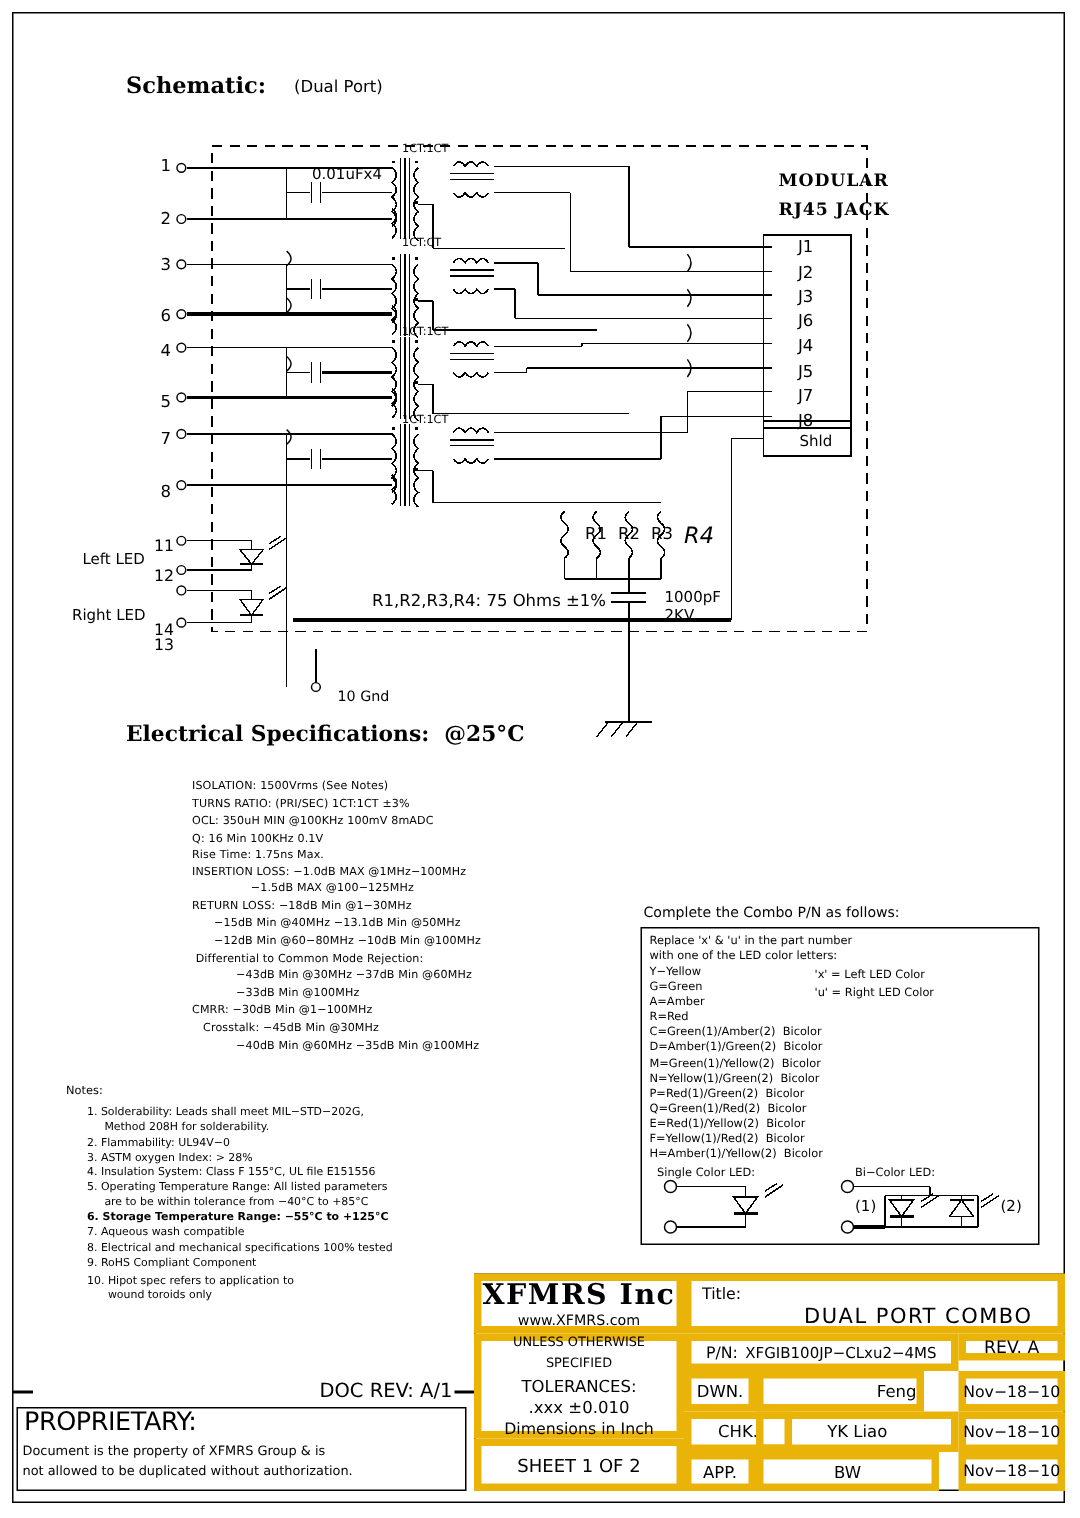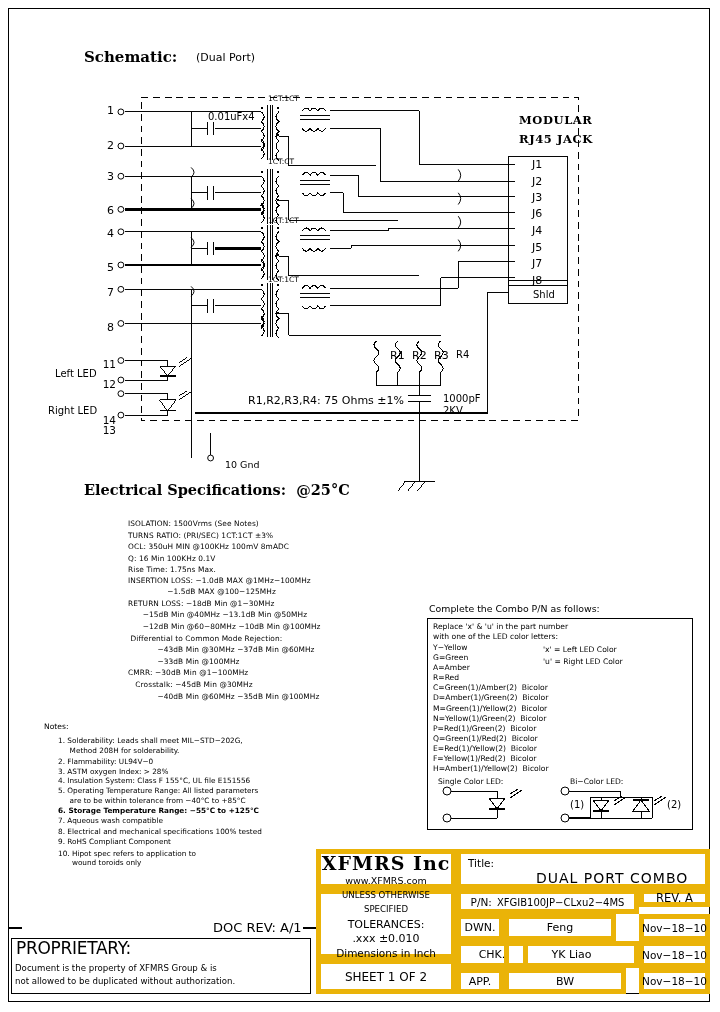--- a/index.html
+++ b/index.html
@@ -306,21 +306,21 @@
 <div class="t lbl" style="left:532px;top:208px;font-size:11px;">J6</div>
 <div class="t lbl" style="left:532px;top:225px;font-size:11px;">J4</div>
 <div class="t lbl" style="left:532px;top:242px;font-size:11px;">J5</div>
 <div class="t lbl" style="left:532px;top:258px;font-size:11px;">J7</div>
 <div class="t lbl" style="left:532px;top:275px;font-size:11px;">J8</div>
 <div class="t lbl" style="left:533px;top:290px;font-size:10px;">Shld</div>
 
 <div class="t lbl" style="left:390px;top:350px;font-size:11px;">R1</div>
 <div class="t lbl" style="left:412px;top:350px;font-size:11px;">R2</div>
 <div class="t lbl" style="left:434px;top:350px;font-size:11px;">R3</div>
-<div class="t lbl" style="left:456px;top:350px;font-size:10px;">R4</div>
+<div class="t lbl" style="left:456px;top:350px;font-size:15px;font-style:italic;">R4</div>
 
 <div class="t lbl" style="left:248px;top:395px;font-size:11px;">R1,R2,R3,R4: 75 Ohms ±1%</div>
 
 <div class="t lbl" style="left:443px;top:394px;font-size:10px;">1000pF</div>
 <div class="t lbl" style="left:443px;top:406px;font-size:10px;">2KV</div>
 
 <div class="abs" style="left:128px;top:518px;width:330px;">
   <div class="spec">ISOLATION: 1500Vrms (See Notes)</div>
   <div class="spec">TURNS RATIO: (PRI/SEC) 1CT:1CT ±3%</div>
   <div class="spec">OCL: 350uH MIN @100KHz 100mV 8mADC</div>
@@ -469,21 +469,21 @@
     <span style="font-size:10px;">XFGIB100JP−CLxu2−4MS</span>
   </div>
 </div>
 <div class="tb" style="left:639px;top:889px;width:71px;height:18px;">
   <div style="font-size:11.5px;">REV. A</div>
 </div>
 
 <div class="tb" style="left:456px;top:914px;width:48px;height:27px;">
   <div style="font-size:11px;">DWN.</div>
 </div>
-<div class="tb" style="left:504px;top:914px;width:112px;height:27px;">
+<div class="tb" style="left:504px;top:914px;width:112px;height:27px;justify-content:flex-end;">
   <div style="font-size:11px;">Feng</div>
 </div>
 <div class="tb" style="left:639px;top:914px;width:71px;height:27px;">
   <div style="font-size:10.5px;">Nov−18−10</div>
 </div>
 
 <div class="tb" style="left:456px;top:941px;width:72px;height:27px;">
   <div style="font-size:11px;">CHK.</div>
 </div>
 <div class="tb" style="left:504px;top:941px;width:135px;height:27px;">

